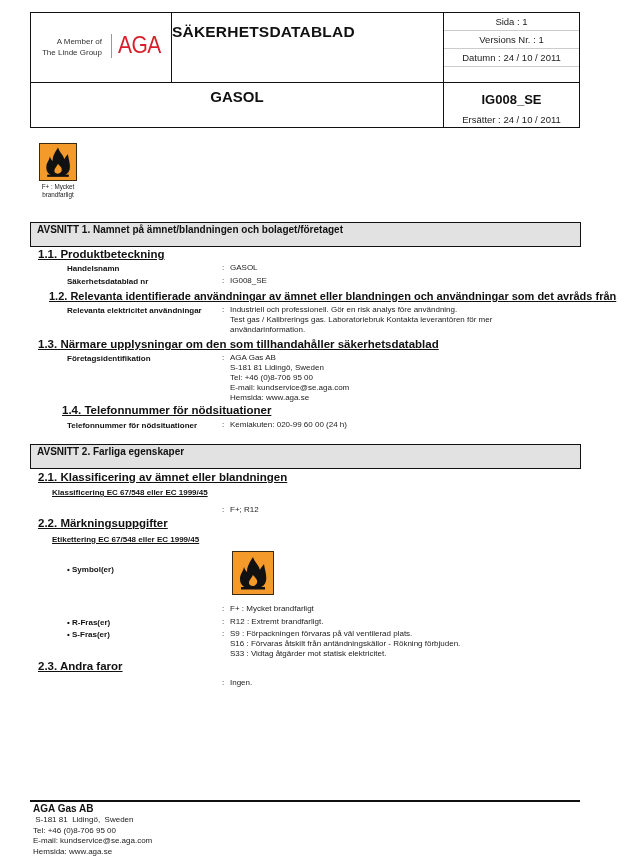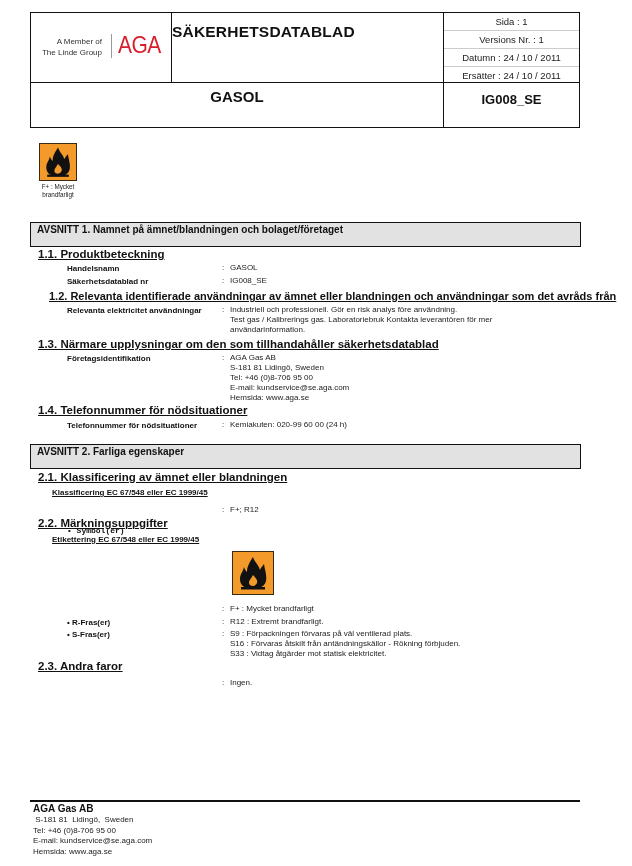--- a/index.html
+++ b/index.html
@@ -10,21 +10,21 @@
   .hdr { position: absolute; left: 30px; top: 12px; width: 550px; height: 116px;
          border: 1.5px solid #111; box-sizing: border-box; }
   .hdr .logo-cell { position: absolute; left: 0; top: 0; width: 141px; height: 70px;
          border-right: 1.5px solid #111; border-bottom: 1.5px solid #111; box-sizing: border-box; }
   .hdr .title-cell { position: absolute; left: 141px; top: 0; width: 272px; height: 70px;
          border-bottom: 1.5px solid #111; box-sizing: border-box; }
   .hdr .meta-cell { position: absolute; left: 412px; top: 0; width: 136px; height: 70px;
          border-left: 1.5px solid #111; border-bottom: 1.5px solid #111; box-sizing: border-box; }
   .hdr .meta-row { height: 17px; line-height: 17px; font-size: 9.5px; text-align: center;
          border-bottom: 1px solid #ccc; color: #222; }
-  .hdr .meta-row:last-child { border-bottom: none; }
+  .hdr .meta-row:last-child { border-bottom: none; margin-top: 44px; }
   .hdr .product-cell { position: absolute; left: 0; top: 70px; width: 412px; height: 44px; text-align: center; }
   .hdr .code-cell { position: absolute; left: 412px; top: 70px; width: 136px; height: 44px;
          border-left: 1.5px solid #111; box-sizing: border-box; text-align: center; }
   .doc-title { font-weight: bold; font-size: 15.5px; margin-top: 10px; display: inline-block; letter-spacing: 0.2px; }
   .product-name { font-weight: bold; font-size: 15px; margin-top: 5px; display: inline-block; }
   .sheet-code { font-weight: bold; font-size: 13px; margin-top: 9px; display: inline-block; }
 
   .logo-member { position: absolute; left: 8px; top: 23px; font-size: 8px; line-height: 11px;
          text-align: right; color: #333; width: 63px; }
   .logo-sep { position: absolute; left: 80px; top: 21px; width: 1px; height: 24px; background: #999; }
@@ -131,40 +131,40 @@
   <span class="colon">:</span>
   <span class="txt">
     <span class="line">AGA Gas AB</span>
     <span class="line">S-181 81  Lidingö,  Sweden</span>
     <span class="line">Tel: +46 (0)8-706 95 00</span>
     <span class="line">E-mail: kundservice@se.aga.com</span>
     <span class="line">Hemsida: www.aga.se</span>
   </span>
 </div>
 
-<div class="sub-h" style="top:404px;">1.4.  Telefonnummer för nödsituationer</div>
+<div class="sub-h" style="top:404px;margin-left:24px;">1.4.  Telefonnummer för nödsituationer</div>
 <div class="lbl" style="top:421px;">Telefonnummer för nödsituationer</div>
 <div class="val" style="top:420px;">
   <span class="colon">:</span>
   <span class="txt">Kemiakuten: 020-99 60 00 (24 h)</span>
 </div>
 
 <div class="sec-bar" style="top:444px;">AVSNITT 2.  Farliga egenskaper</div>
 
 <div class="sub-h" style="top:471px;">2.1.  Klassificering av ämnet eller blandningen</div>
 <div class="sub-h2" style="top:488px;">Klassificering EC 67/548  eller  EC 1999/45</div>
 <div class="val" style="top:505px;">
   <span class="colon">:</span>
   <span class="txt">F+; R12</span>
 </div>
 
 <div class="sub-h" style="top:517px;">2.2.  Märkningsuppgifter</div>
 <div class="sub-h2" style="top:535px;">Etikettering EC 67/548 eller EC 1999/45</div>
 
-<div class="lbl" style="top:526px;font-family:Liberation Mono, monospace;">• Symbol(er)</div>
+<div class="lbl" style="top:565px;">• Symbol(er)</div>
 <div class="hazard hazard-mid">
   <svg viewBox="0 0 40 40">
     <path d="M20 4 C22 10 26 12 27 17 C28 14 30 13 31 11 C32 18 34 22 33 28 C32 32 29 34 26 35 L14 35 C10 34 7 31 7 26 C7 21 10 19 11 14 C12 17 13 18 14 19 C14 13 17 9 20 4 Z" fill="#111"></path>
     <path d="M20 22 C22 25 25 26 24 30 C23 32 21 33 20 33 C18 33 16 32 16 30 C16 27 18 26 20 22 Z" fill="#f39a2a"></path>
     <rect x="8" y="34" width="24" height="2.5" fill="#111"></rect>
   </svg>
 </div>
 <div class="val" style="top:604px;">
   <span class="colon">:</span>
   <span class="txt">F+ : Mycket brandfarligt</span>

